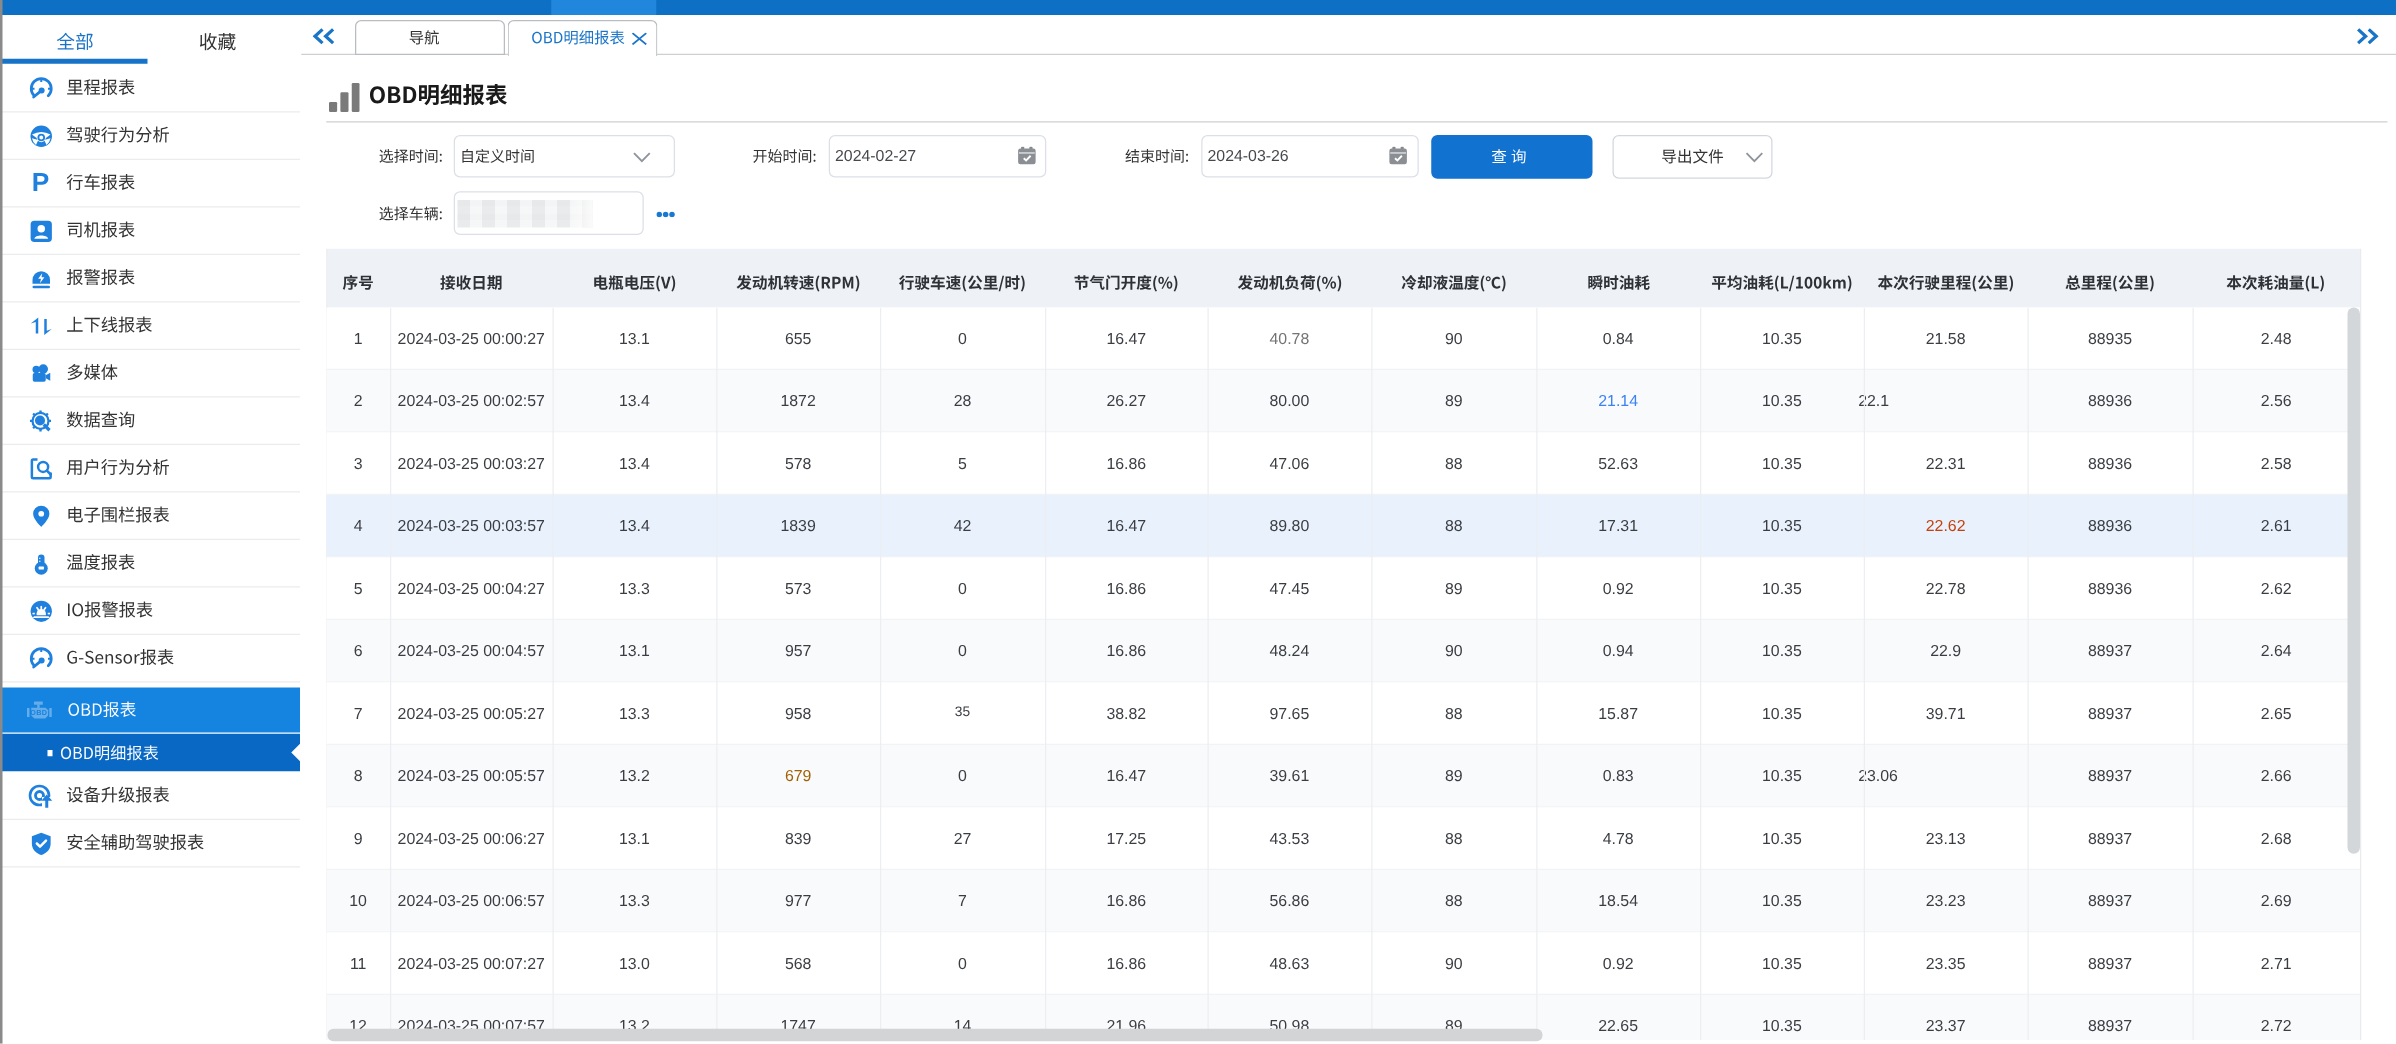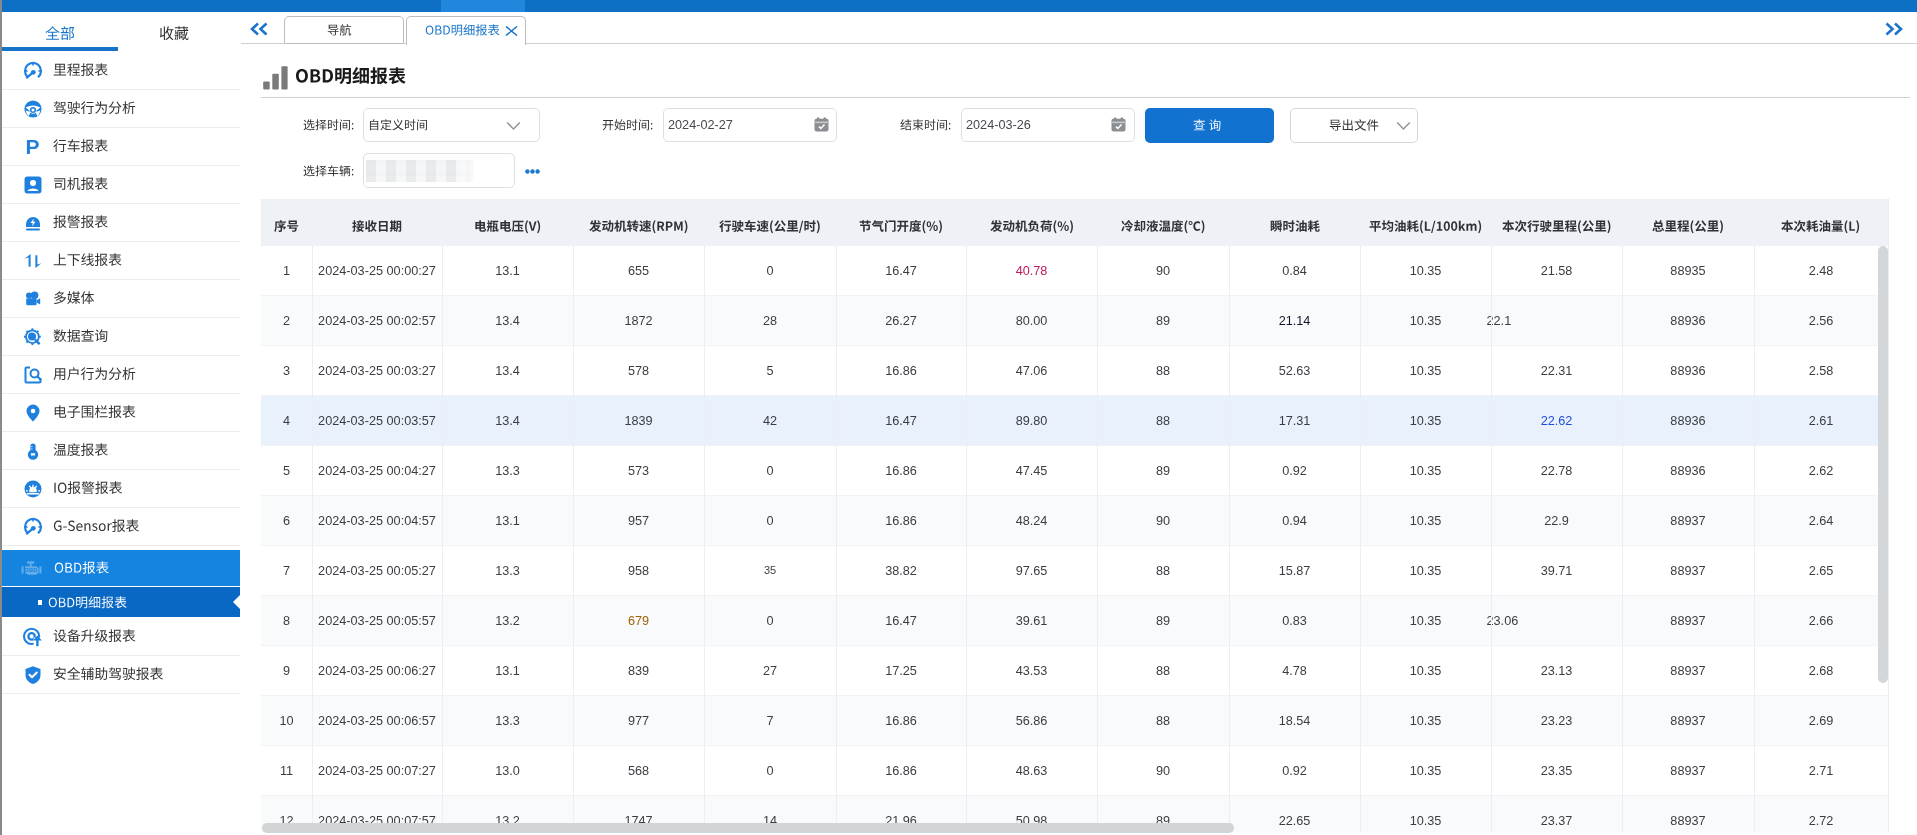--- a/index.html
+++ b/index.html
@@ -858,37 +858,37 @@
   </div>
 <div class="abs" style="left:260.5px;top:199px;width:1px;height:633px;background:#edeef0"></div>
 <div class="abs" style="left:261px;top:246px;width:1628px;height:586px;overflow:hidden">
 <div class="abs" style="left:0;top:0px;width:1627px;height:50px;background:#ffffff;border-bottom:1px solid #f1f3f5"></div>
 <div class="abs" style="left:-44.5px;top:18px;width:140px;text-align:center;font-size:12.7px;color:#3a3d42">1</div>
 <div class="abs" style="left:46.0px;top:18px;width:140px;text-align:center;font-size:12.7px;color:#3a3d42">2024-03-25 00:00:27</div>
 <div class="abs" style="left:176.5px;top:18px;width:140px;text-align:center;font-size:12.7px;color:#3a3d42">13.1</div>
 <div class="abs" style="left:307.5px;top:18px;width:140px;text-align:center;font-size:12.7px;color:#3a3d42">655</div>
 <div class="abs" style="left:439.0px;top:18px;width:140px;text-align:center;font-size:12.7px;color:#3a3d42">0</div>
 <div class="abs" style="left:570.0px;top:18px;width:140px;text-align:center;font-size:12.7px;color:#3a3d42">16.47</div>
-<div class="abs" style="left:700.5px;top:18px;width:140px;text-align:center;font-size:12.7px;color:#be185d">40.78</div>
+<div class="abs" style="left:700.5px;top:18px;width:140px;text-align:center;font-size:12.7px;color:#737373">40.78</div>
 <div class="abs" style="left:832.0px;top:18px;width:140px;text-align:center;font-size:12.7px;color:#3a3d42">90</div>
 <div class="abs" style="left:963.5px;top:18px;width:140px;text-align:center;font-size:12.7px;color:#3a3d42">0.84</div>
 <div class="abs" style="left:1094.5px;top:18px;width:140px;text-align:center;font-size:12.7px;color:#3a3d42">10.35</div>
 <div class="abs" style="left:1225.5px;top:18px;width:140px;text-align:center;font-size:12.7px;color:#3a3d42">21.58</div>
 <div class="abs" style="left:1357.0px;top:18px;width:140px;text-align:center;font-size:12.7px;color:#3a3d42">88935</div>
 <div class="abs" style="left:1490.0px;top:18px;width:140px;text-align:center;font-size:12.7px;color:#3a3d42">2.48</div>
 <div class="abs" style="left:0;top:50px;width:1627px;height:50px;background:#f9fafb;border-bottom:1px solid #f1f3f5"></div>
 <div class="abs" style="left:-44.5px;top:68px;width:140px;text-align:center;font-size:12.7px;color:#3a3d42">2</div>
 <div class="abs" style="left:46.0px;top:68px;width:140px;text-align:center;font-size:12.7px;color:#3a3d42">2024-03-25 00:02:57</div>
 <div class="abs" style="left:176.5px;top:68px;width:140px;text-align:center;font-size:12.7px;color:#3a3d42">13.4</div>
 <div class="abs" style="left:307.5px;top:68px;width:140px;text-align:center;font-size:12.7px;color:#3a3d42">1872</div>
 <div class="abs" style="left:439.0px;top:68px;width:140px;text-align:center;font-size:12.7px;color:#3a3d42">28</div>
 <div class="abs" style="left:570.0px;top:68px;width:140px;text-align:center;font-size:12.7px;color:#3a3d42">26.27</div>
 <div class="abs" style="left:700.5px;top:68px;width:140px;text-align:center;font-size:12.7px;color:#3a3d42">80.00</div>
 <div class="abs" style="left:832.0px;top:68px;width:140px;text-align:center;font-size:12.7px;color:#3a3d42">89</div>
-<div class="abs" style="left:963.5px;top:68px;width:140px;text-align:center;font-size:12.7px;color:#0f172a">21.14</div>
+<div class="abs" style="left:963.5px;top:68px;width:140px;text-align:center;font-size:12.7px;color:#3b82f6">21.14</div>
 <div class="abs" style="left:1094.5px;top:68px;width:140px;text-align:center;font-size:12.7px;color:#3a3d42">10.35</div>
 <div class="abs" style="left:1225.5px;top:68px;width:140px;font-size:12.7px;color:#3a3d42">22.1</div>
 <div class="abs" style="left:1357.0px;top:68px;width:140px;text-align:center;font-size:12.7px;color:#3a3d42">88936</div>
 <div class="abs" style="left:1490.0px;top:68px;width:140px;text-align:center;font-size:12.7px;color:#3a3d42">2.56</div>
 <div class="abs" style="left:0;top:100px;width:1627px;height:50px;background:#ffffff;border-bottom:1px solid #f1f3f5"></div>
 <div class="abs" style="left:-44.5px;top:118px;width:140px;text-align:center;font-size:12.7px;color:#3a3d42">3</div>
 <div class="abs" style="left:46.0px;top:118px;width:140px;text-align:center;font-size:12.7px;color:#3a3d42">2024-03-25 00:03:27</div>
 <div class="abs" style="left:176.5px;top:118px;width:140px;text-align:center;font-size:12.7px;color:#3a3d42">13.4</div>
 <div class="abs" style="left:307.5px;top:118px;width:140px;text-align:center;font-size:12.7px;color:#3a3d42">578</div>
 <div class="abs" style="left:439.0px;top:118px;width:140px;text-align:center;font-size:12.7px;color:#3a3d42">5</div>
@@ -904,21 +904,21 @@
 <div class="abs" style="left:-44.5px;top:168px;width:140px;text-align:center;font-size:12.7px;color:#3a3d42">4</div>
 <div class="abs" style="left:46.0px;top:168px;width:140px;text-align:center;font-size:12.7px;color:#3a3d42">2024-03-25 00:03:57</div>
 <div class="abs" style="left:176.5px;top:168px;width:140px;text-align:center;font-size:12.7px;color:#3a3d42">13.4</div>
 <div class="abs" style="left:307.5px;top:168px;width:140px;text-align:center;font-size:12.7px;color:#3a3d42">1839</div>
 <div class="abs" style="left:439.0px;top:168px;width:140px;text-align:center;font-size:12.7px;color:#3a3d42">42</div>
 <div class="abs" style="left:570.0px;top:168px;width:140px;text-align:center;font-size:12.7px;color:#3a3d42">16.47</div>
 <div class="abs" style="left:700.5px;top:168px;width:140px;text-align:center;font-size:12.7px;color:#3a3d42">89.80</div>
 <div class="abs" style="left:832.0px;top:168px;width:140px;text-align:center;font-size:12.7px;color:#3a3d42">88</div>
 <div class="abs" style="left:963.5px;top:168px;width:140px;text-align:center;font-size:12.7px;color:#3a3d42">17.31</div>
 <div class="abs" style="left:1094.5px;top:168px;width:140px;text-align:center;font-size:12.7px;color:#3a3d42">10.35</div>
-<div class="abs" style="left:1225.5px;top:168px;width:140px;text-align:center;font-size:12.7px;color:#1d4ed8">22.62</div>
+<div class="abs" style="left:1225.5px;top:168px;width:140px;text-align:center;font-size:12.7px;color:#c2410c">22.62</div>
 <div class="abs" style="left:1357.0px;top:168px;width:140px;text-align:center;font-size:12.7px;color:#3a3d42">88936</div>
 <div class="abs" style="left:1490.0px;top:168px;width:140px;text-align:center;font-size:12.7px;color:#3a3d42">2.61</div>
 <div class="abs" style="left:0;top:200px;width:1627px;height:50px;background:#ffffff;border-bottom:1px solid #f1f3f5"></div>
 <div class="abs" style="left:-44.5px;top:218px;width:140px;text-align:center;font-size:12.7px;color:#3a3d42">5</div>
 <div class="abs" style="left:46.0px;top:218px;width:140px;text-align:center;font-size:12.7px;color:#3a3d42">2024-03-25 00:04:27</div>
 <div class="abs" style="left:176.5px;top:218px;width:140px;text-align:center;font-size:12.7px;color:#3a3d42">13.3</div>
 <div class="abs" style="left:307.5px;top:218px;width:140px;text-align:center;font-size:12.7px;color:#3a3d42">573</div>
 <div class="abs" style="left:439.0px;top:218px;width:140px;text-align:center;font-size:12.7px;color:#3a3d42">0</div>
 <div class="abs" style="left:570.0px;top:218px;width:140px;text-align:center;font-size:12.7px;color:#3a3d42">16.86</div>
 <div class="abs" style="left:700.5px;top:218px;width:140px;text-align:center;font-size:12.7px;color:#3a3d42">47.45</div>

